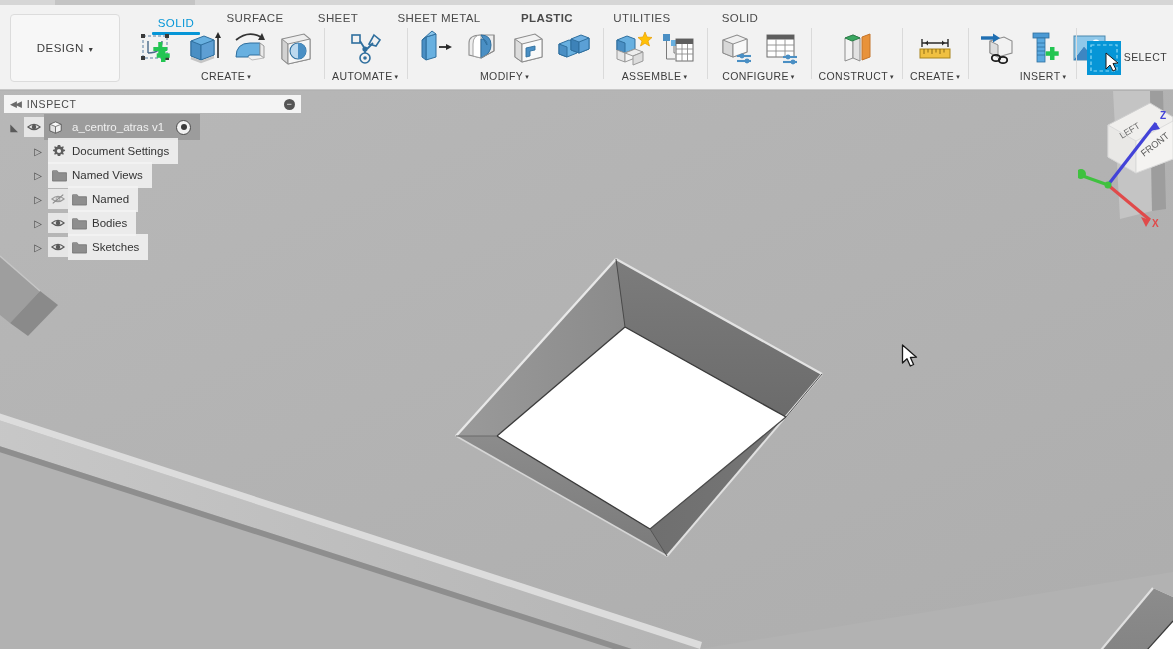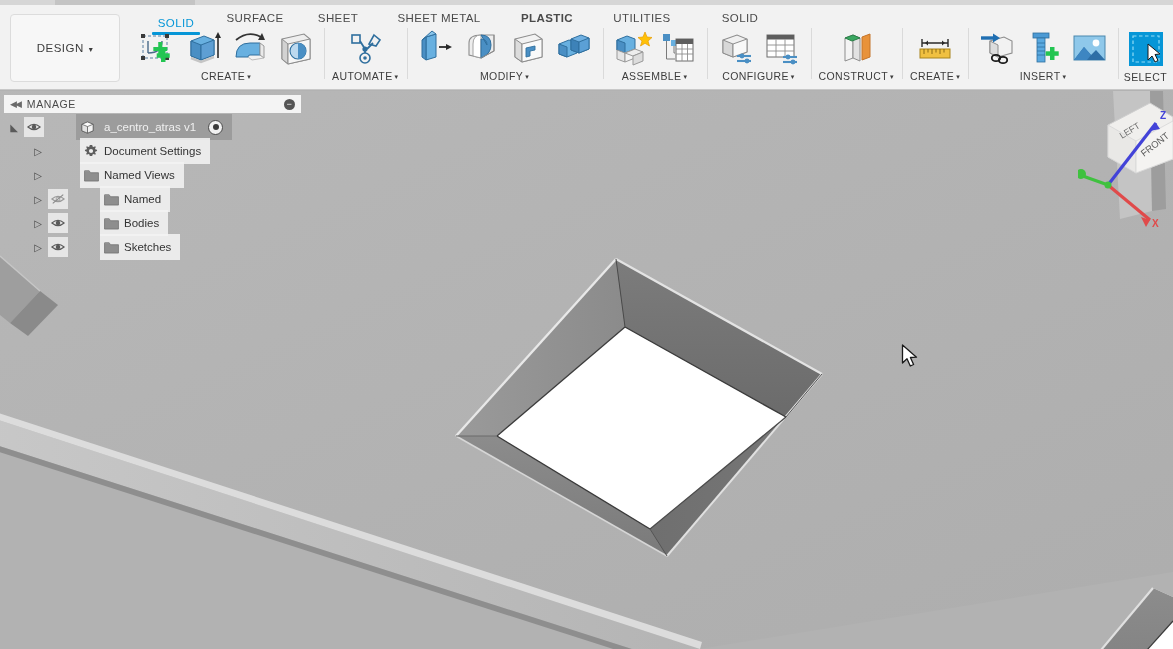--- a/index.html
+++ b/index.html
@@ -78,21 +78,21 @@
     font-size: 10.5px; color: #3c3c3c; letter-spacing: .4px;
     white-space: nowrap; margin-top: -1px;
   }
   .panel .plabel .caret { font-size: 7px; position: relative; top: -1px; margin-left: 2px; }
   .ic { width: 42px; height: 42px; position: relative; cursor: pointer; }
   .ic svg { position: absolute; left: 0; top: 0; }
 
   
   .select-panel {
     position: absolute; right: 0; top: 20px; height: 64px;
-    display: flex; flex-direction: column; align-items: center;
+    display: flex; flex-direction: row; align-items: center;
     padding: 0 6px;
   }
   .select-panel::before {
     content: ""; position: absolute; left: 0; top: 3px; bottom: 10px;
     width: 1px; background: #dadada;
   }
   .select-panel .icons { height: 46px; display: flex; align-items: center; }
   .select-panel .plabel {
     font-size: 10.5px; color: #3c3c3c; letter-spacing: .4px; white-space: nowrap;
   }
@@ -132,21 +132,20 @@
   }
   .arrow.filled { color: #5a5a5a; }
   .eye {
     width: 20px; flex: 0 0 20px; display: flex; align-items: center; justify-content: center;
     background: rgba(240,240,240,.82); height: 20px; cursor: pointer;
   }
   .nodebody {
     display: flex; align-items: center; height: 26px;
     background: rgba(243,243,243,.86);
     padding-right: 9px;
-    margin-left: 32px;
   }
   .node-root .nodebody { background: #9c9c9c; }
   .node-root .eye { background: rgba(240,240,240,.82); }
   .nodeicon { width: 22px; display:flex; align-items:center; justify-content:center; flex:0 0 22px;}
   .nodelabel { color: #333; padding-left: 2px; white-space: nowrap; font-size: 11.5px; }
   .node-root .nodelabel { color: #f0f0f0; padding: 0 8px 0 6px; }
   .radio-dot {
     width: 15px; height: 15px; border-radius: 50%;
     border: 1.5px solid #4a4a4a; background: #f1f1f1;
     display: flex; align-items: center; justify-content: center;
@@ -551,21 +550,21 @@
         <circle cx="30" cy="90" r="3.5" fill="#3fc13f" stroke="none"></circle>
       </g>
       <text x="82" y="24" font-family="Liberation Sans, sans-serif" font-size="10" font-weight="bold" fill="#4343d8">Z</text>
       <text x="74" y="132" font-family="Liberation Sans, sans-serif" font-size="10" font-weight="bold" fill="#e04a4a">X</text>
     </svg>
   </div>
 
   <div class="browser">
     <div class="browser-header">
       <span class="collapse">◀◀</span>
-      <span>MANAGE</span>
+      <span>INSPECT</span>
       <span class="minus">−</span>
     </div>
 
     <div class="tree" id="tree-root">
         <div class="node node-root">
     <div class="arrow filled">◣</div>
     <div class="eye">
             <svg width="14" height="14" viewBox="0 0 16 16">
               <path d="M1 8 Q8 2 15 8 Q8 14 1 8 Z" fill="none" stroke="#5a5a5a" stroke-width="1.2"></path>
               <circle cx="8" cy="8" r="2.6" fill="#5a5a5a"></circle>

